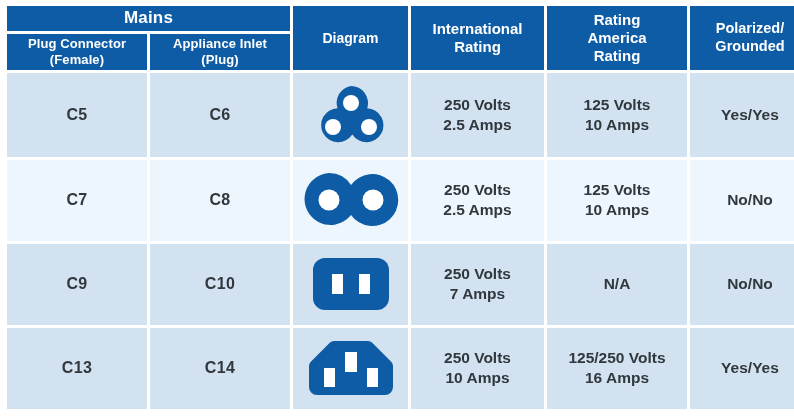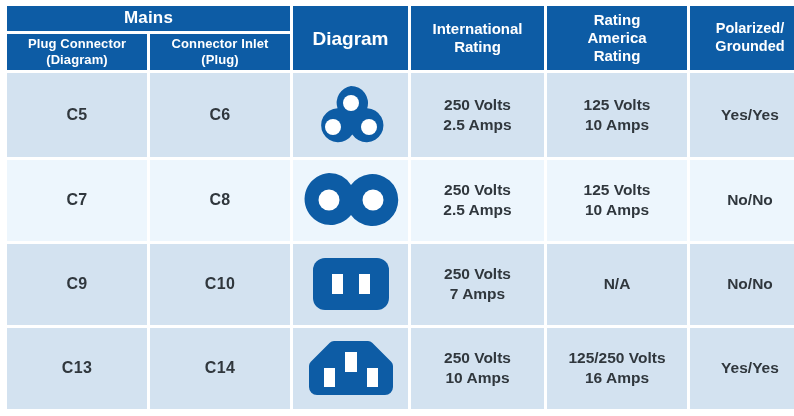--- a/index.html
+++ b/index.html
@@ -46,21 +46,21 @@
     font-size: 17px;
     font-weight: bold;
     letter-spacing: 0.2px;
   }
   th.mains-sub {
     font-size: 13px;
     line-height: 1.25;
     letter-spacing: 0.1px;
   }
   th.diagram-head {
-    font-size: 19px;
+    font-size: 14px;
   }
   th.rating-head {
     font-size: 15px;
   }
   th.polarized-head {
     font-size: 14.5px;
   }
 
   
   td {
@@ -121,24 +121,24 @@
           <span class="rating-line">Rating</span>
         </th>
         <th class="polarized-head" rowspan="2">
           <span class="rating-line">Polarized/</span>
           <span class="rating-line">Grounded</span>
         </th>
       </tr>
       <tr>
         <th class="mains-sub">
           <span class="rating-line">Plug Connector</span>
-          <span class="rating-line">(Diagram)</span>
+          <span class="rating-line">(Female)</span>
         </th>
         <th class="mains-sub">
-          <span class="rating-line">Connector Inlet</span>
+          <span class="rating-line">Appliance Inlet</span>
           <span class="rating-line">(Plug)</span>
         </th>
       </tr>
     </thead>
     <tbody>
 
       <tr class="row-odd">
         <td class="cell-code">C5</td>
         <td class="cell-code">C6</td>
         <td class="cell-diagram">

